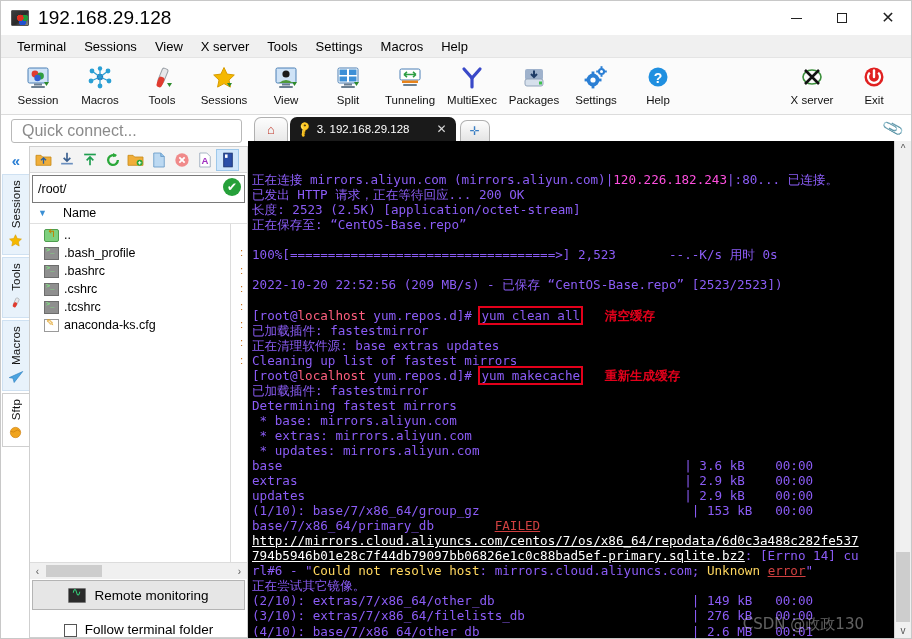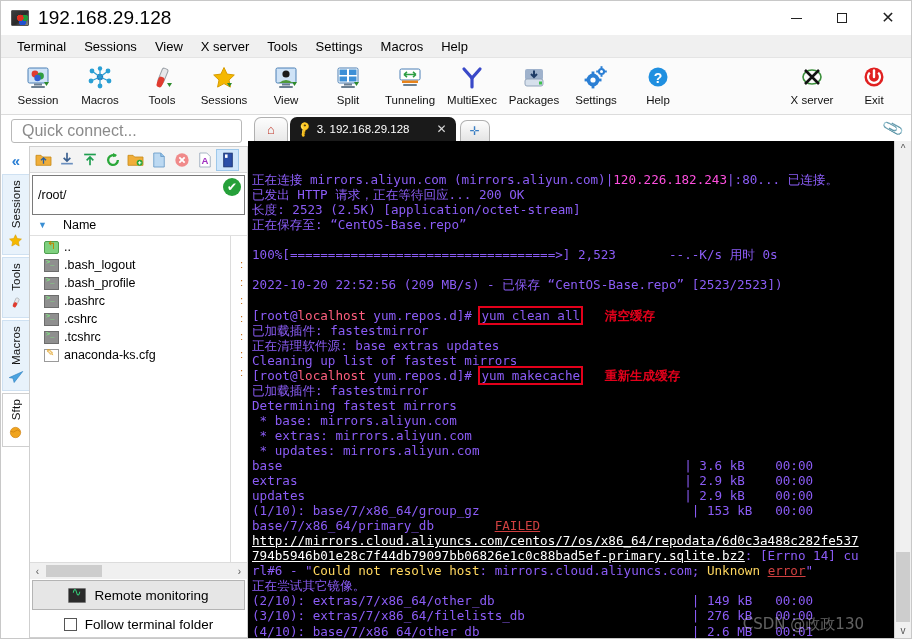--- a/index.html
+++ b/index.html
@@ -157,21 +157,21 @@
   .sftp-tools {
     height: 26px;
     background: #f4f4f4;
     border-bottom: 1px solid #d8d8d8;
     display: flex; align-items: center;
     padding: 0 2px;
   }
   .st { width: 23px; height: 22px; display:flex; align-items:center; justify-content:center; }
   .st.sel { background: #cfe6fb; border: 1px solid #9ec8ea; }
   .pathbar {
-    height: 40px; margin: 2px 2px 0 2px;
+    height: 28px; margin: 2px 2px 0 2px;
     border: 1px solid #7a7a7a;
     display: flex; align-items: center;
     padding-left: 5px;
     font-size: 12.5px; color: #000;
     position: relative;
     background: #fff;
   }
   .path-ok {
     position: absolute; right: 3px; top: 2px;
     width: 18px; height: 18px; border-radius: 50%;
@@ -244,21 +244,21 @@
   .rm-ico {
     width: 18px; height: 15px; margin-right: 8px;
     background: #2a2a2a; border: 1px solid #777;
     position: relative; border-radius: 1px;
   }
   .rm-ico::after {
     content: "∿"; position: absolute; left: 2px; top: -4px;
     font-size: 12px; color: #35d07a;
   }
   .follow {
-    height: 26px; display: flex; align-items: center;
+    height: 26px; display: flex; align-items: flex-end;
     justify-content: center; font-size: 13.5px; color: #000;
   }
   .cbox {
     width: 13px; height: 13px; border: 1px solid #555;
     background: #fff; margin-right: 8px;
   }
 
   
   .rightpanel {
     flex: 1; display: flex; flex-direction: column;
@@ -699,24 +699,20 @@
           <div class="filelist">
             <div class="vsplit"></div>
             <div class="dotcol">:<br>:<br>:<br>:<br>:<br>:<br>:</div>
 
             <div class="frow">
               <span class="fico folderup"></span>
               <span>..</span>
             </div>
             <div class="frow">
               <span class="fico term"></span>
-              <span>.bash_logout</span>
-            </div>
-            <div class="frow">
-              <span class="fico term"></span>
               <span>.bash_profile</span>
             </div>
             <div class="frow">
               <span class="fico term"></span>
               <span>.bashrc</span>
             </div>
             <div class="frow">
               <span class="fico term"></span>
               <span>.cshrc</span>
             </div>

